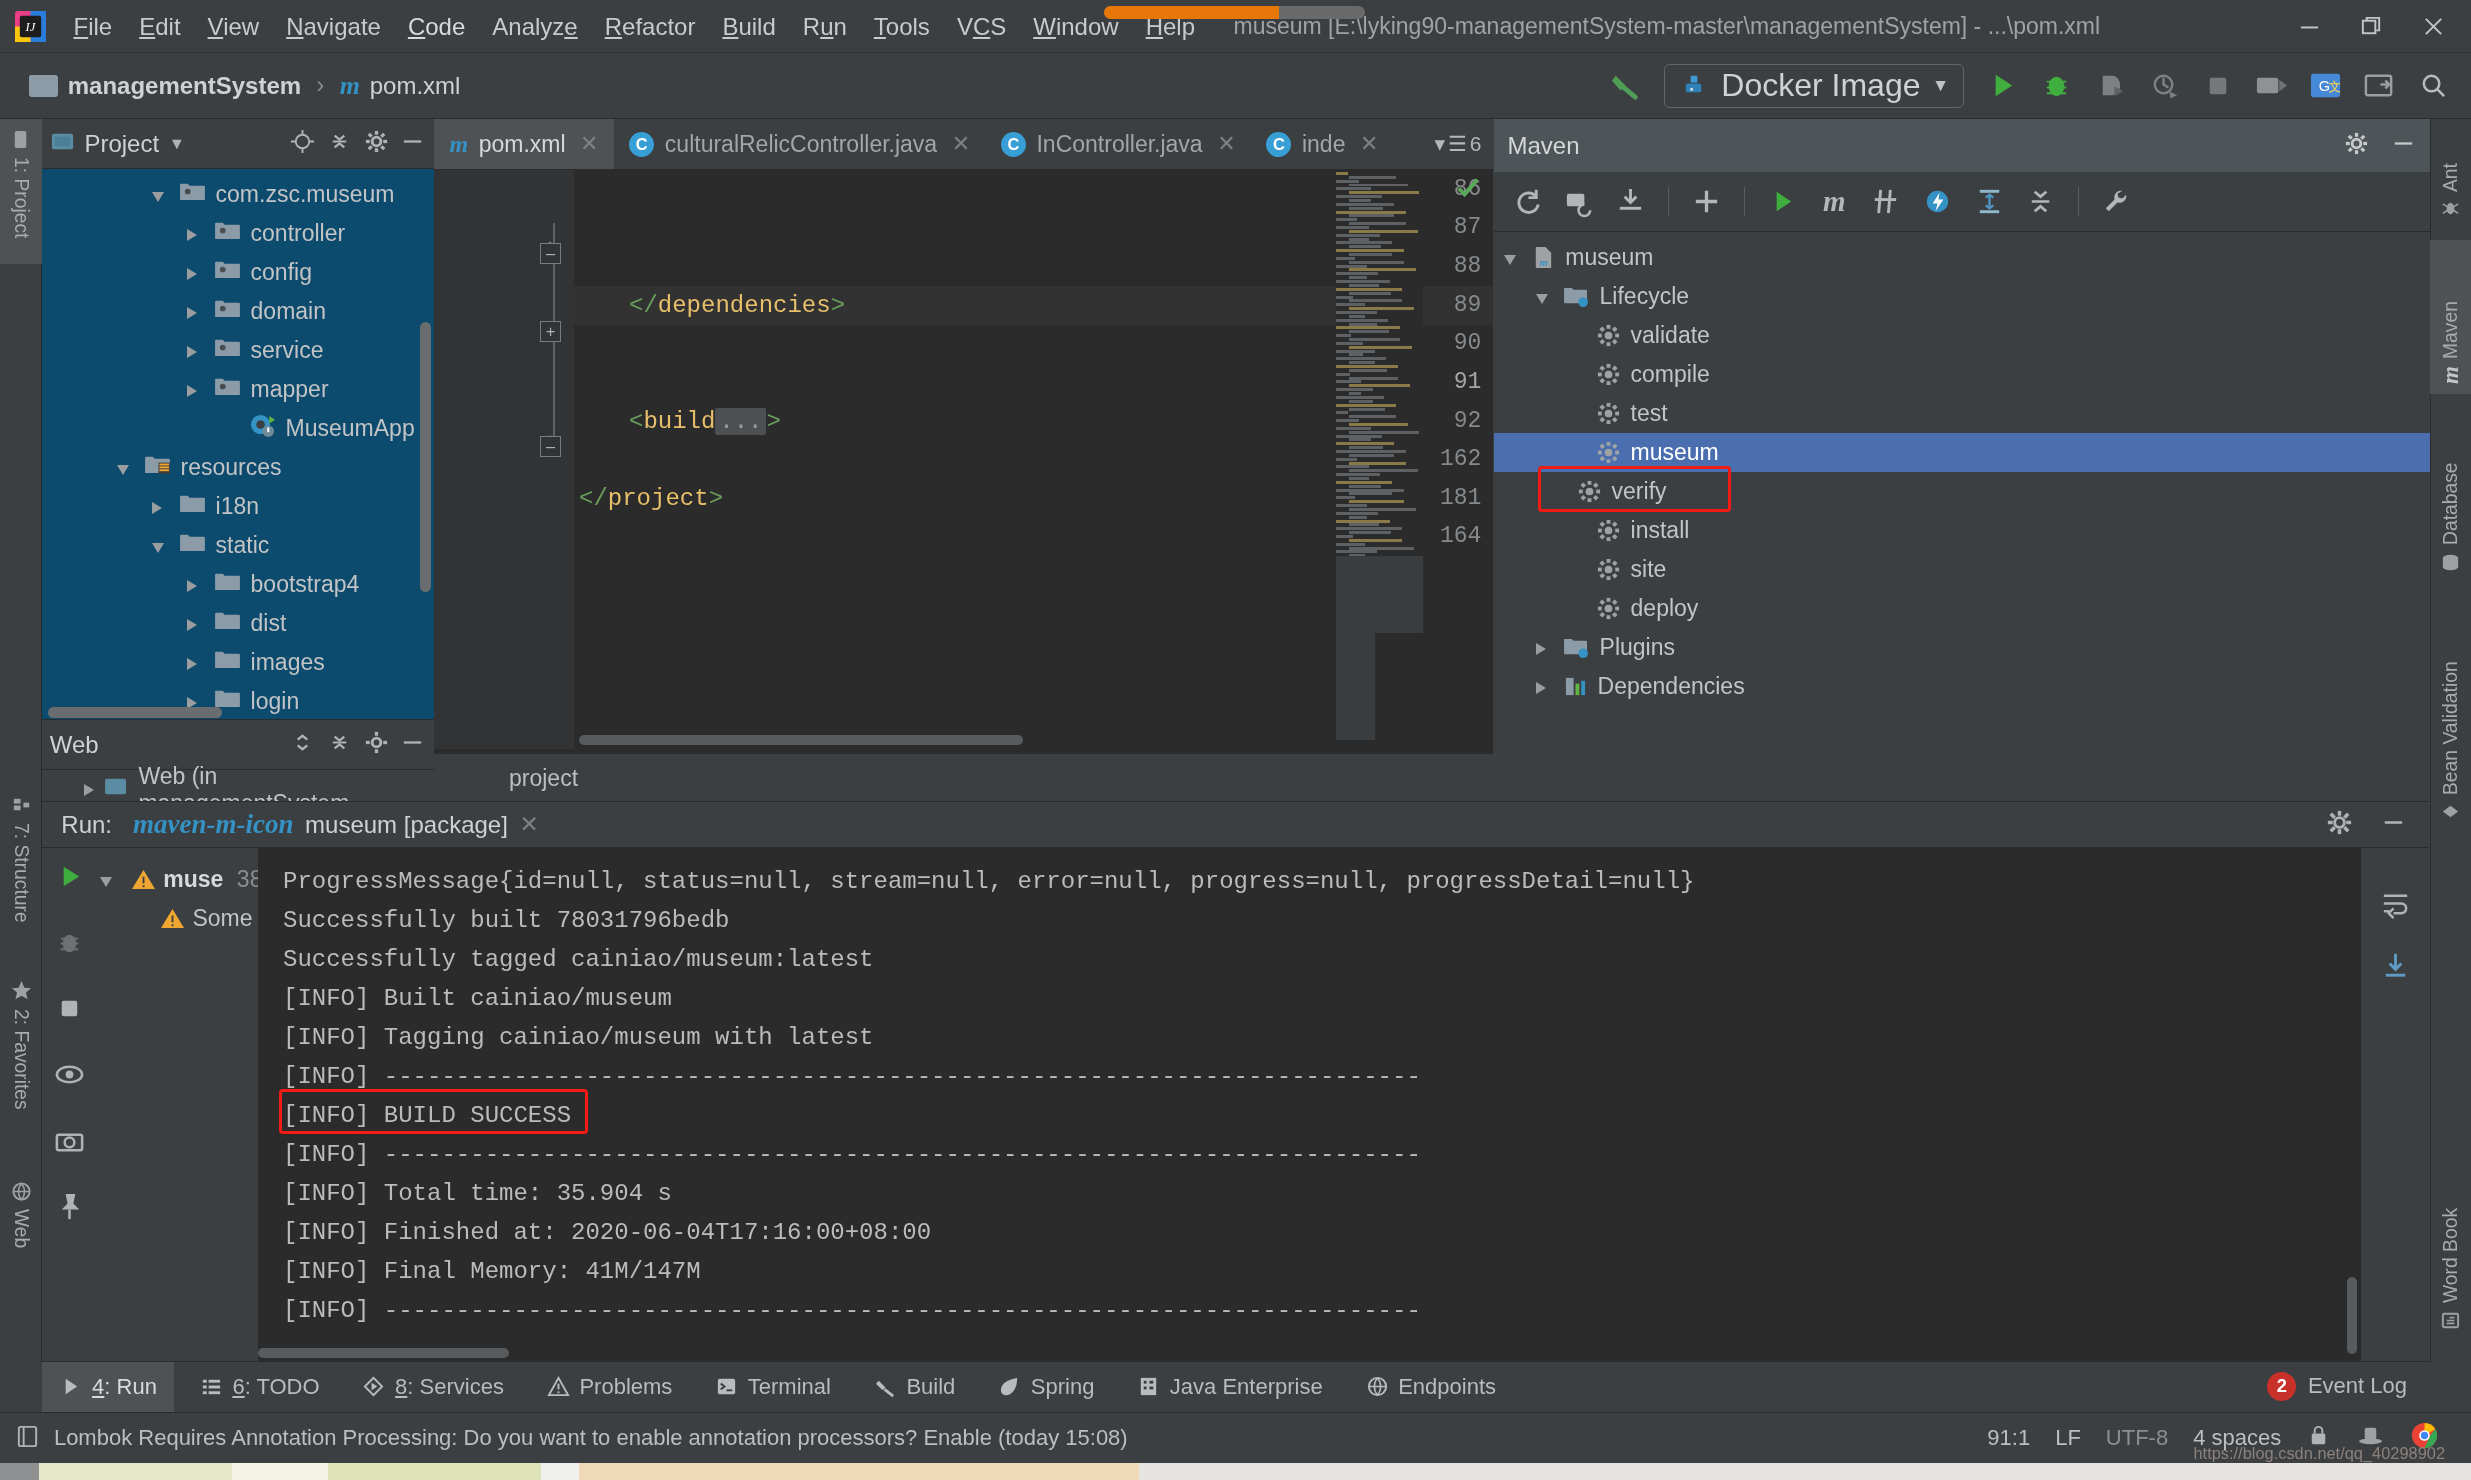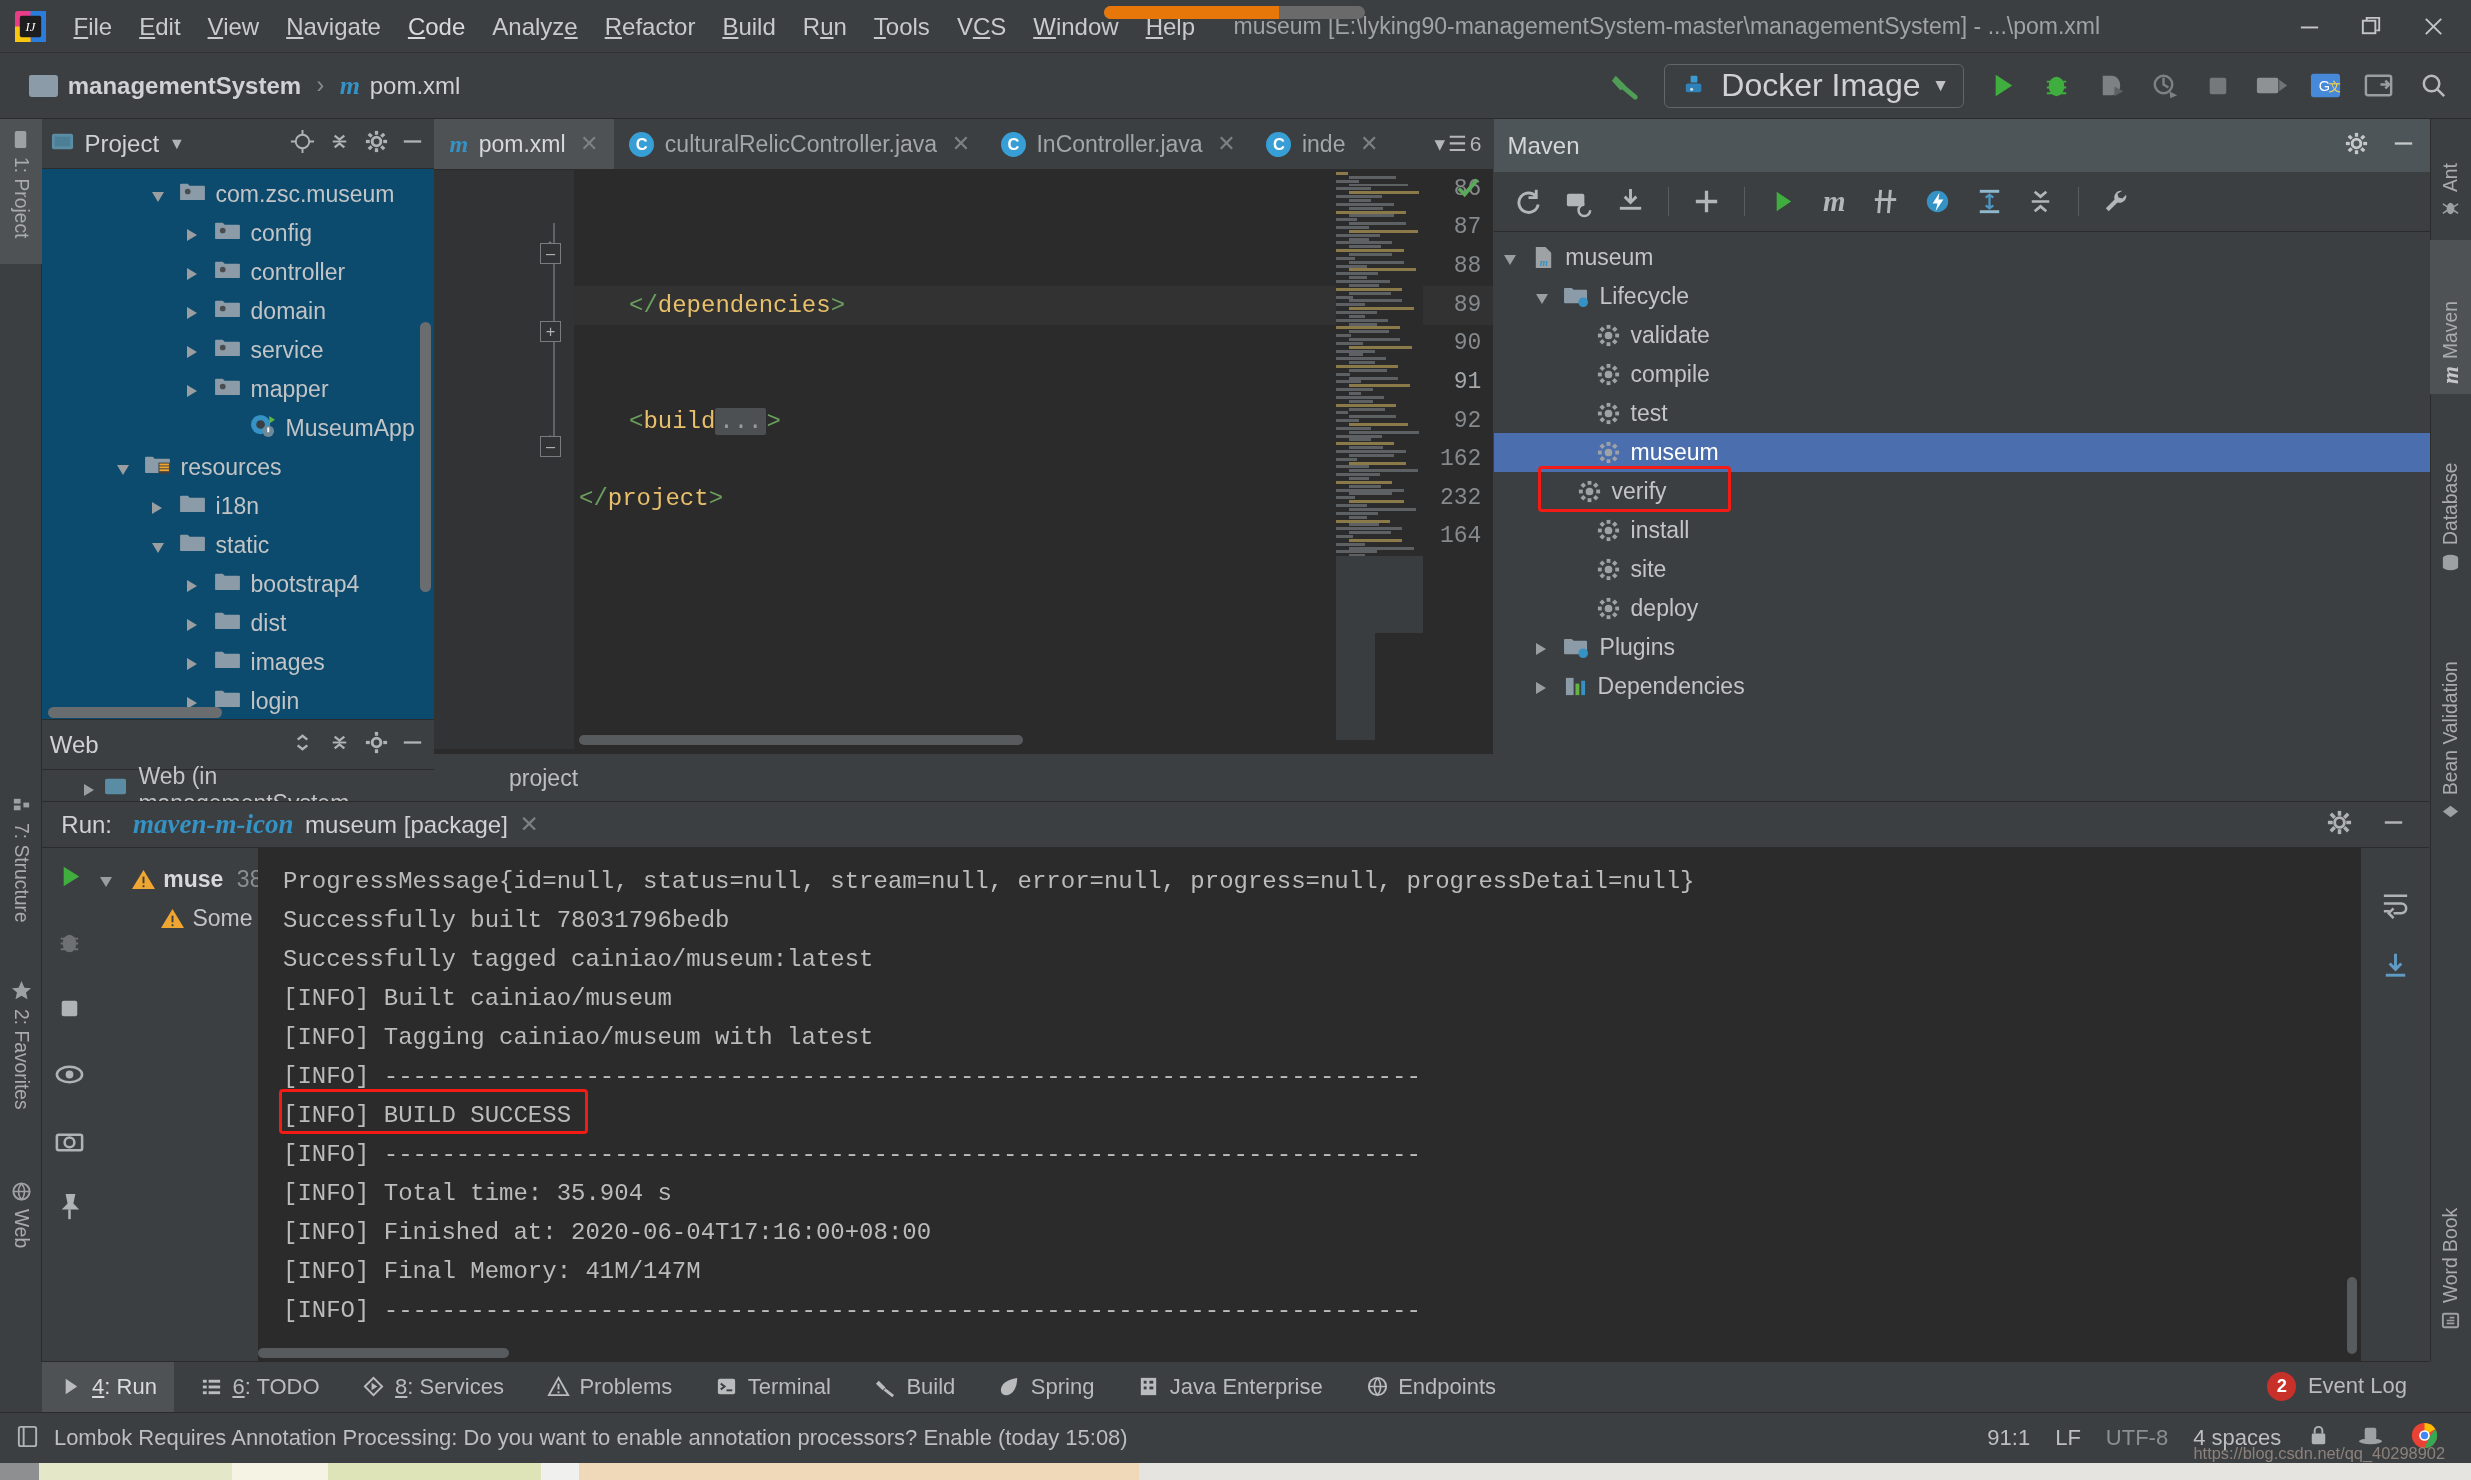--- a/index.html
+++ b/index.html
@@ -454,31 +454,31 @@
           <span>com.zsc.museum</span>
         </div>
         <div class="tnode" style="padding-left:145px;">
           <span class="tw"><span class="arrow right"></span></span>
           <span style="margin:0 9.7px 0 3.9px;display:flex;">
             <span><svg width="27" height="21" viewBox="0 0 28 22">
                 <path d="M1 4a1 1 0 0 1 1-1h7l2 2h15a1 1 0 0 1 1 1v13a1 1 0 0 1-1 1H2a1 1 0 0 1-1-1z" fill="#8b9ba8"></path>
                 <circle cx="9" cy="11" r="3" fill="#4a4d4f"></circle>
               </svg></span>
           </span>
-          <span>config</span>
+          <span>controller</span>
         </div>
         <div class="tnode" style="padding-left:145px;">
           <span class="tw"><span class="arrow right"></span></span>
           <span style="margin:0 9.7px 0 3.9px;display:flex;">
             <span><svg width="27" height="21" viewBox="0 0 28 22">
                 <path d="M1 4a1 1 0 0 1 1-1h7l2 2h15a1 1 0 0 1 1 1v13a1 1 0 0 1-1 1H2a1 1 0 0 1-1-1z" fill="#8b9ba8"></path>
                 <circle cx="9" cy="11" r="3" fill="#4a4d4f"></circle>
               </svg></span>
           </span>
-          <span>controller</span>
+          <span>config</span>
         </div>
         <div class="tnode" style="padding-left:145px;">
           <span class="tw"><span class="arrow right"></span></span>
           <span style="margin:0 9.7px 0 3.9px;display:flex;">
             <span><svg width="27" height="21" viewBox="0 0 28 22">
                 <path d="M1 4a1 1 0 0 1 1-1h7l2 2h15a1 1 0 0 1 1 1v13a1 1 0 0 1-1 1H2a1 1 0 0 1-1-1z" fill="#8b9ba8"></path>
                 <circle cx="9" cy="11" r="3" fill="#4a4d4f"></circle>
               </svg></span>
           </span>
           <span>domain</span>
@@ -677,21 +677,21 @@
           <div class="ln" style="top:5.8px;">86</div>
           <div class="ln" style="top:44px;">87</div>
           <div class="ln" style="top:83px;">88</div>
           <div class="ln" style="top:122px;">89</div>
           <div class="codeline" style="top:122px;left:195px;"><span class="tok-br">&lt;/</span><span class="tok-tag">dependencies</span><span class="tok-br">&gt;</span></div>
           <div class="ln" style="top:160px;">90</div>
           <div class="ln cur" style="top:199px;">91</div>
           <div class="ln" style="top:238px;">92</div>
           <div class="codeline" style="top:238px;left:195px;"><span class="tok-br">&lt;</span><span class="tok-tag">build</span><span class="fold-badge">...</span><span class="tok-br">&gt;</span></div>
           <div class="ln" style="top:276px;">162</div>
-          <div class="ln" style="top:315px;">232</div>
+          <div class="ln" style="top:315px;">181</div>
           <div class="codeline" style="top:315px;left:145px;"><span class="tok-br">&lt;/</span><span class="tok-tag">project</span><span class="tok-br">&gt;</span></div>
           <div class="ln" style="top:353px;">164</div>
         </div>
       <div class="minimap" id="minimap">
           <div class="mm-line y" style="top:1.9px;left:0px;width:11.6px;"></div>
           <div class="mm-line" style="top:5.8px;left:12.6px;width:47px;"></div>
           <div class="mm-line" style="top:9.7px;left:0px;width:23px;"></div>
           <div class="mm-line" style="top:13.5px;left:12.6px;width:59px;"></div>
           <div class="mm-line" style="top:17.4px;left:0px;width:35px;"></div>
           <div class="mm-line y" style="top:21px;left:12.6px;width:70px;"></div>

